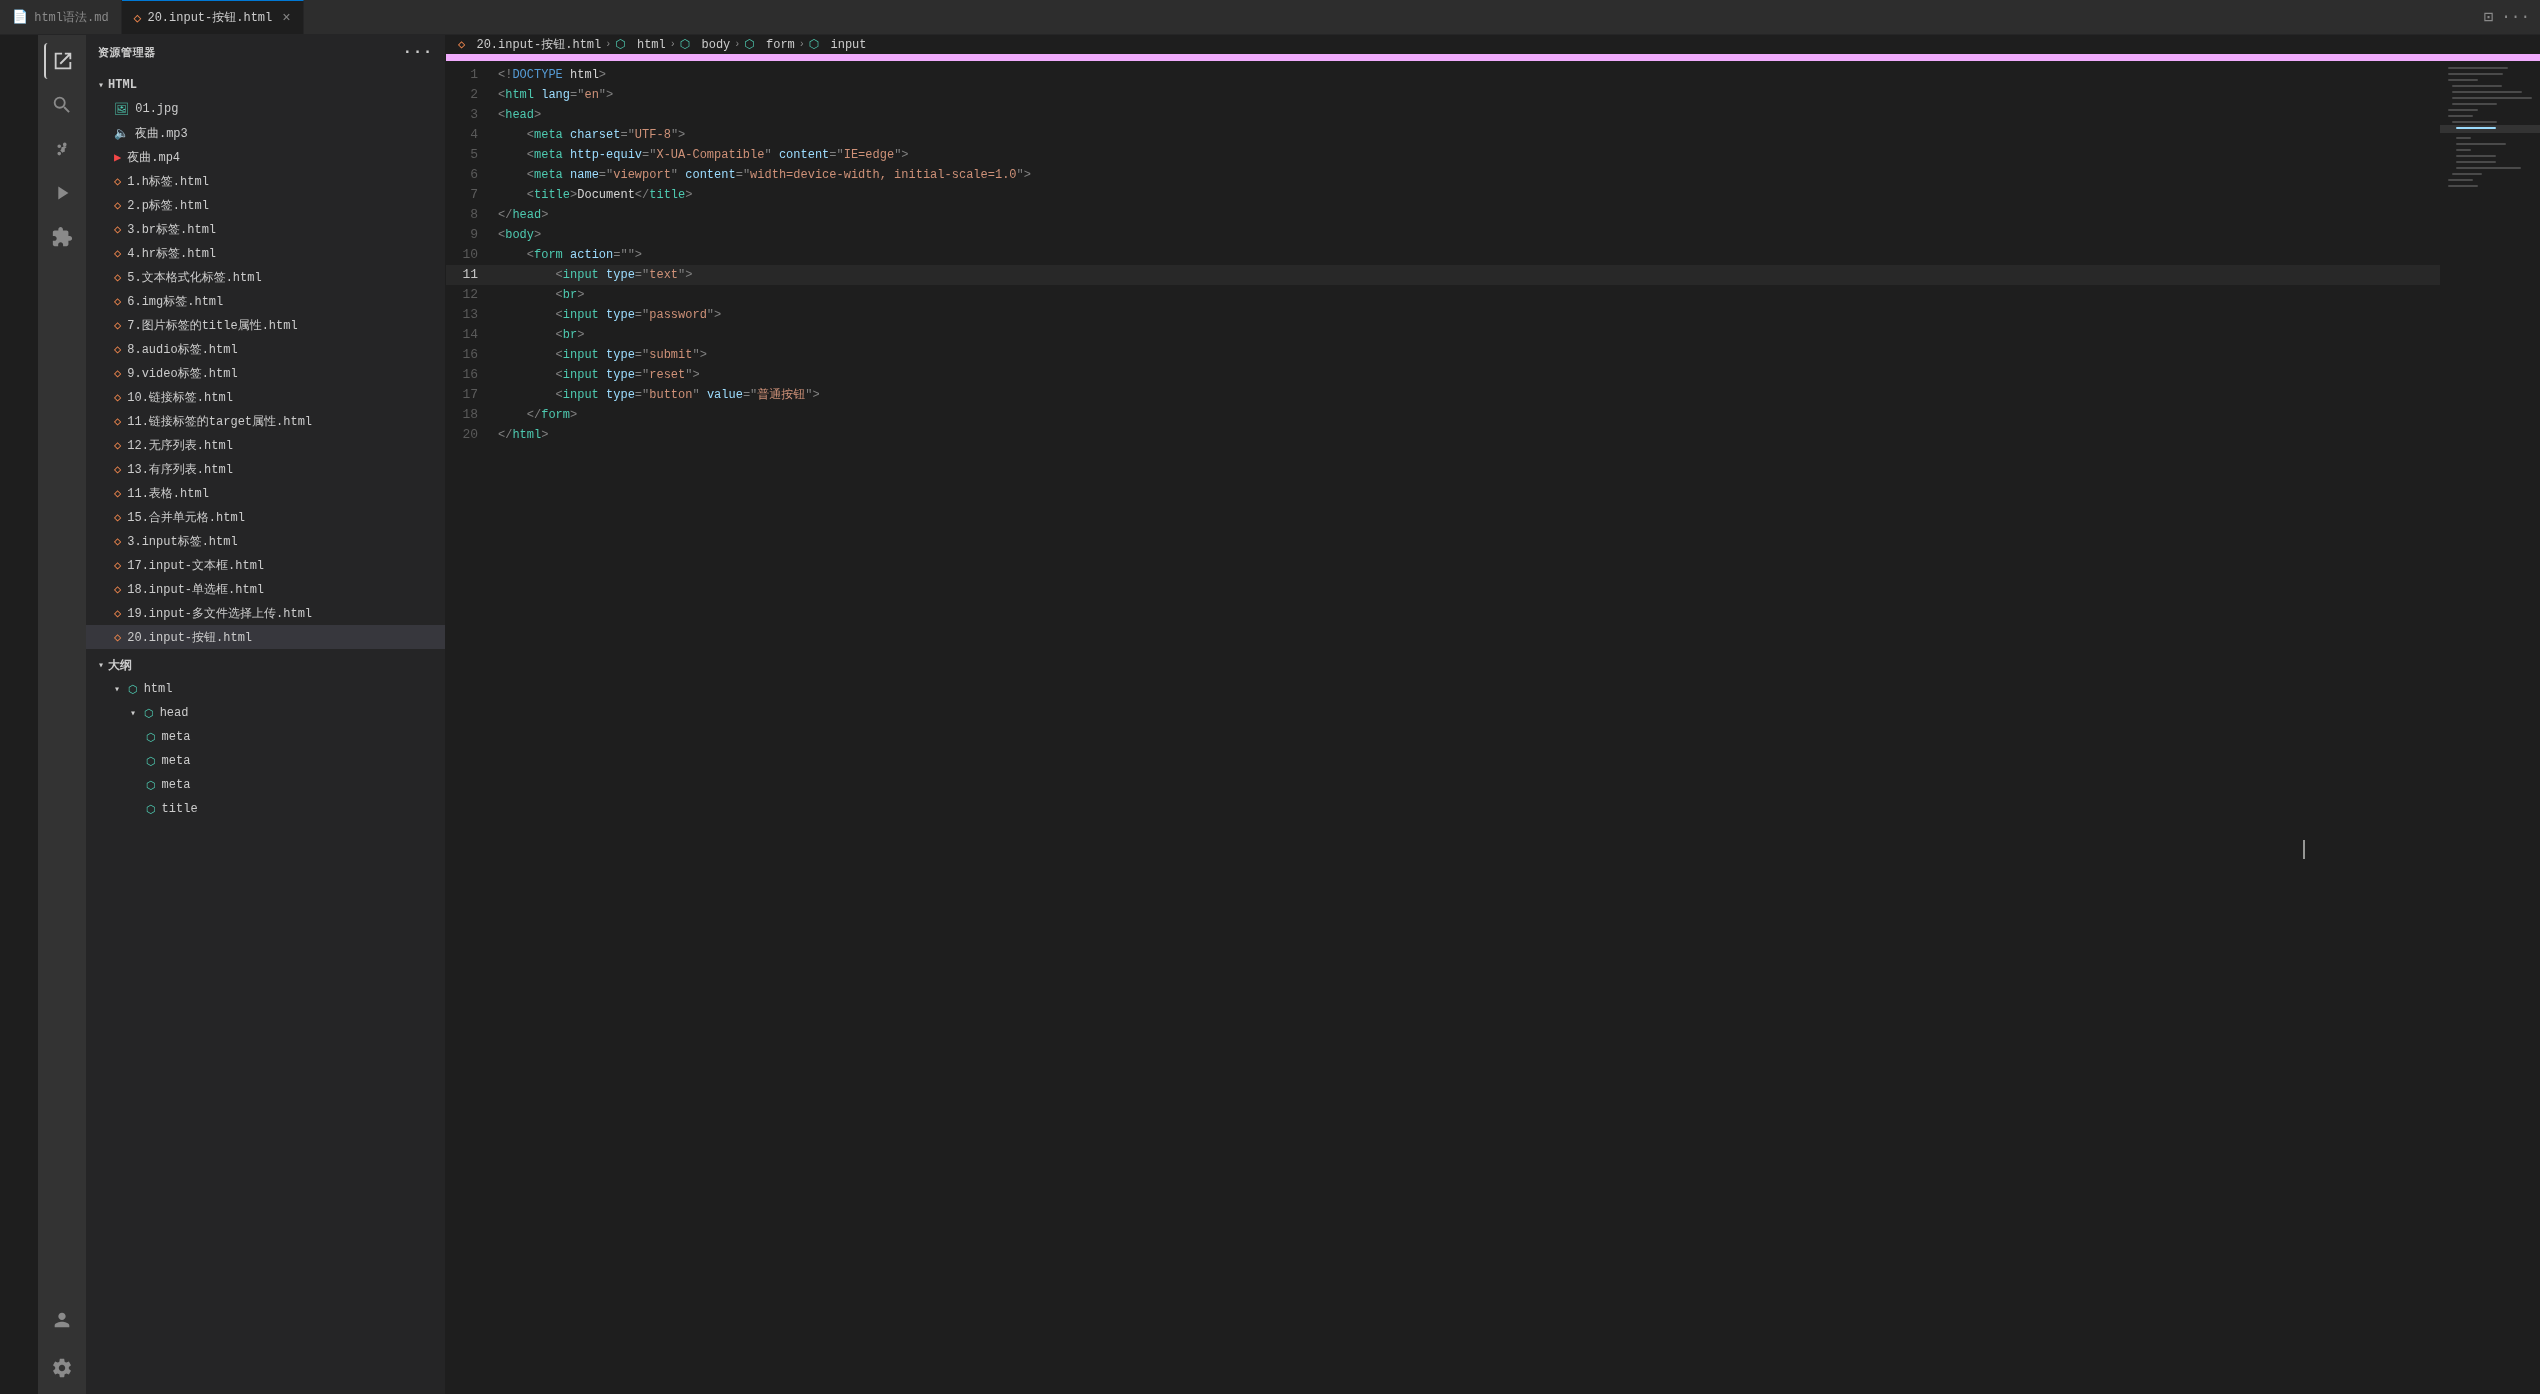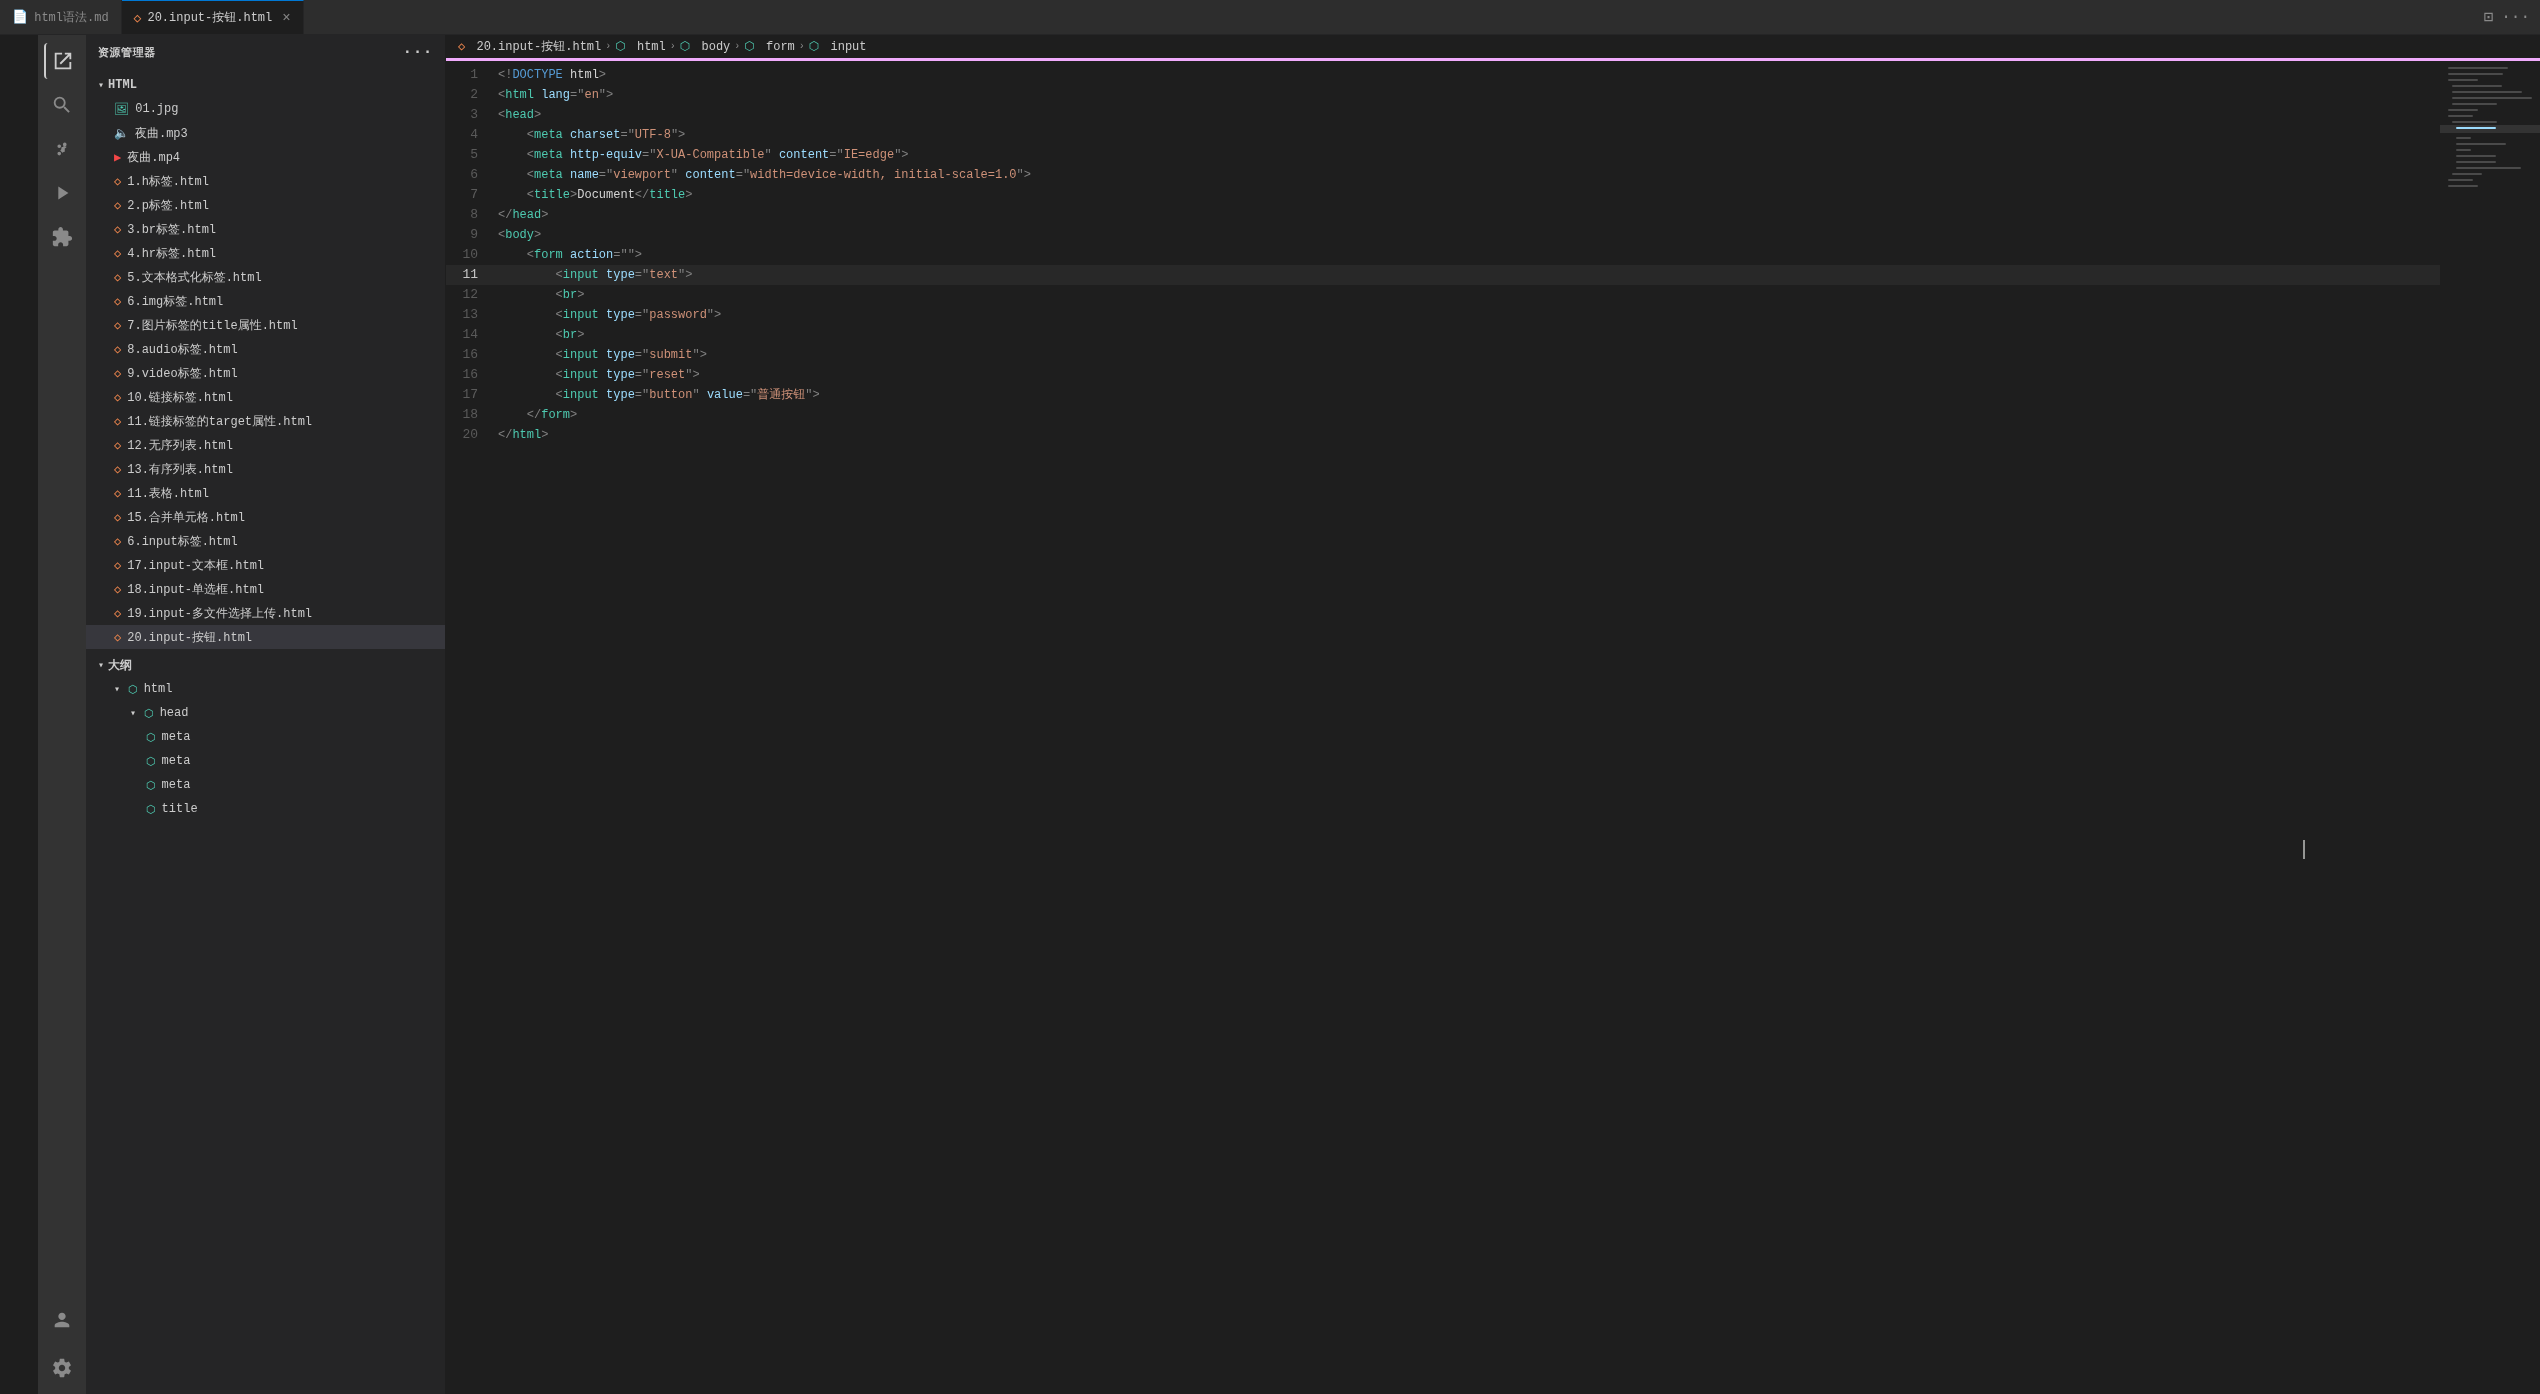--- a/index.html
+++ b/index.html
@@ -151,21 +151,21 @@
 
     
     .breadcrumb {
       height: 26px;
       display: flex;
       align-items: center;
       padding: 0 12px;
       font-size: 12px;
       color: #8a8a8a;
       gap: 4px;
-      border-bottom: 3px solid #f0abfc;
+      border-bottom: 7px solid #f0abfc;
       flex-shrink: 0;
     }
     .breadcrumb-sep { font-size: 10px; }
     .breadcrumb-item { cursor: pointer; color: #cccccc; }
 
     
     .code-editor {
       flex: 1;
       overflow: auto;
       padding: 4px 0;
@@ -360,21 +360,21 @@
         <div class="tree-item">
           <span class="icon-orange">◇</span>
           <span>11.表格.html</span>
         </div>
         <div class="tree-item">
           <span class="icon-orange">◇</span>
           <span>15.合并单元格.html</span>
         </div>
         <div class="tree-item">
           <span class="icon-orange">◇</span>
-          <span>6.input标签.html</span>
+          <span>3.input标签.html</span>
         </div>
         <div class="tree-item">
           <span class="icon-orange">◇</span>
           <span>17.input-文本框.html</span>
         </div>
         <div class="tree-item">
           <span class="icon-orange">◇</span>
           <span>18.input-单选框.html</span>
         </div>
         <div class="tree-item">

